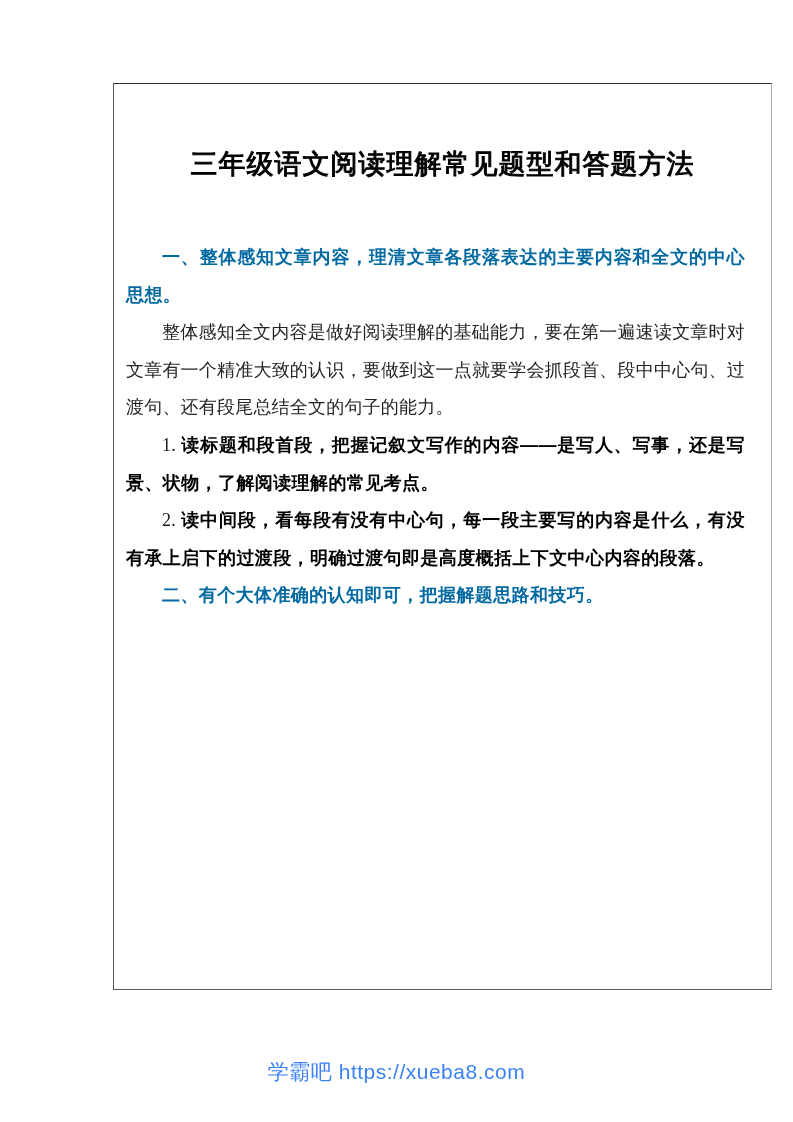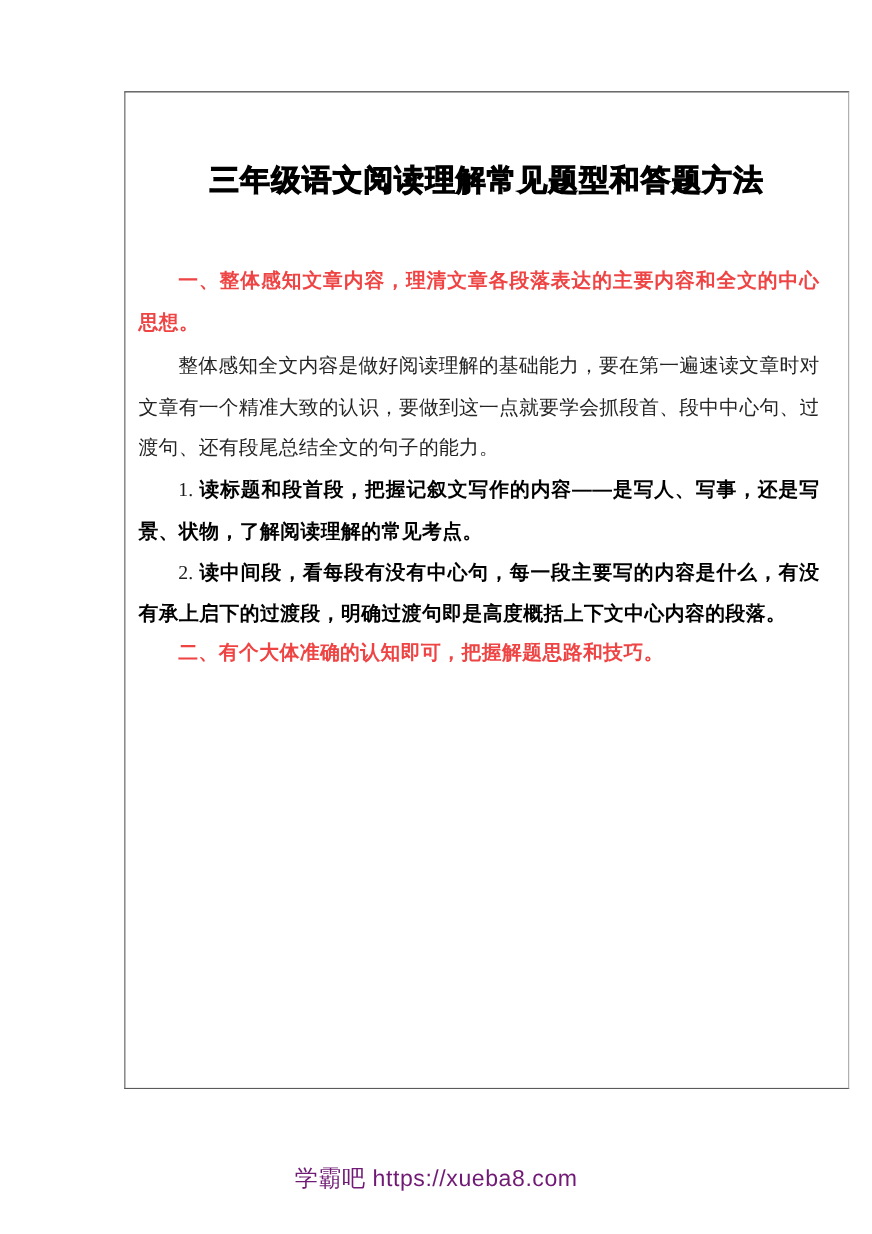--- a/index.html
+++ b/index.html
@@ -8,45 +8,45 @@
     font-family:"Liberation Serif","DejaVu Serif",serif;overflow:hidden;
   }
   .page{
     position:absolute;left:113px;top:83px;width:659px;height:907px;
     box-sizing:border-box;background:#ffffff;
     border:1px solid #5a5a5a;border-top-color:#2e2e2e;border-right-color:#a8a8a8;
   }
   .doc-title{
     margin:62px 10px 0 10px;text-align:center;
     font-family:"Liberation Sans","DejaVu Sans",sans-serif;
-    font-weight:700;font-size:27px;line-height:36px;letter-spacing:1px;
+    font-weight:400;font-size:27px;line-height:36px;letter-spacing:1px;
     color:#000;-webkit-text-stroke:1px #000;
   }
   .body-text{margin-top:57px;padding:0 26px 0 12px;}
   .body-text p{
     margin:0;font-size:18px;line-height:37.6px;
     text-align:justify;text-justify:inter-ideograph;
     text-indent:2em;color:#242424;letter-spacing:0.2px;
   }
   p.h{
-    font-family:Liberation Mono, monospace;
-    font-weight:bold;color:#ef4444;letter-spacing:0.4px;
+    font-family:Liberation Serif, serif;
+    font-weight:bold;color:#0369a1;letter-spacing:0.4px;
   }
   p.hn .txt{
     font-family:"Liberation Sans","DejaVu Sans",sans-serif;
     font-weight:bold;color:#000;letter-spacing:0.4px;
   }
   p.hn .num{
     font-family:"Liberation Serif","DejaVu Serif",serif;
     font-weight:normal;color:#1d1d1d;padding-right:5px;
   }
   .footer{
     position:absolute;left:0;top:1059px;width:793px;text-align:center;
     font-family:"Liberation Sans","DejaVu Sans",sans-serif;
-    font-size:21px;line-height:26px;color:#701a75;letter-spacing:0.5px;
+    font-size:21px;line-height:26px;color:#3b82f6;letter-spacing:0.5px;
   }
 </style>
 </head>
 <body>
 
 <div class="page">
   <div class="doc-title">三年级语文阅读理解常见题型和答题方法</div>
 
   <div class="body-text">
     <p class="h">一、整体感知文章内容，理清文章各段落表达的主要内容和全文的中心思想。</p>

